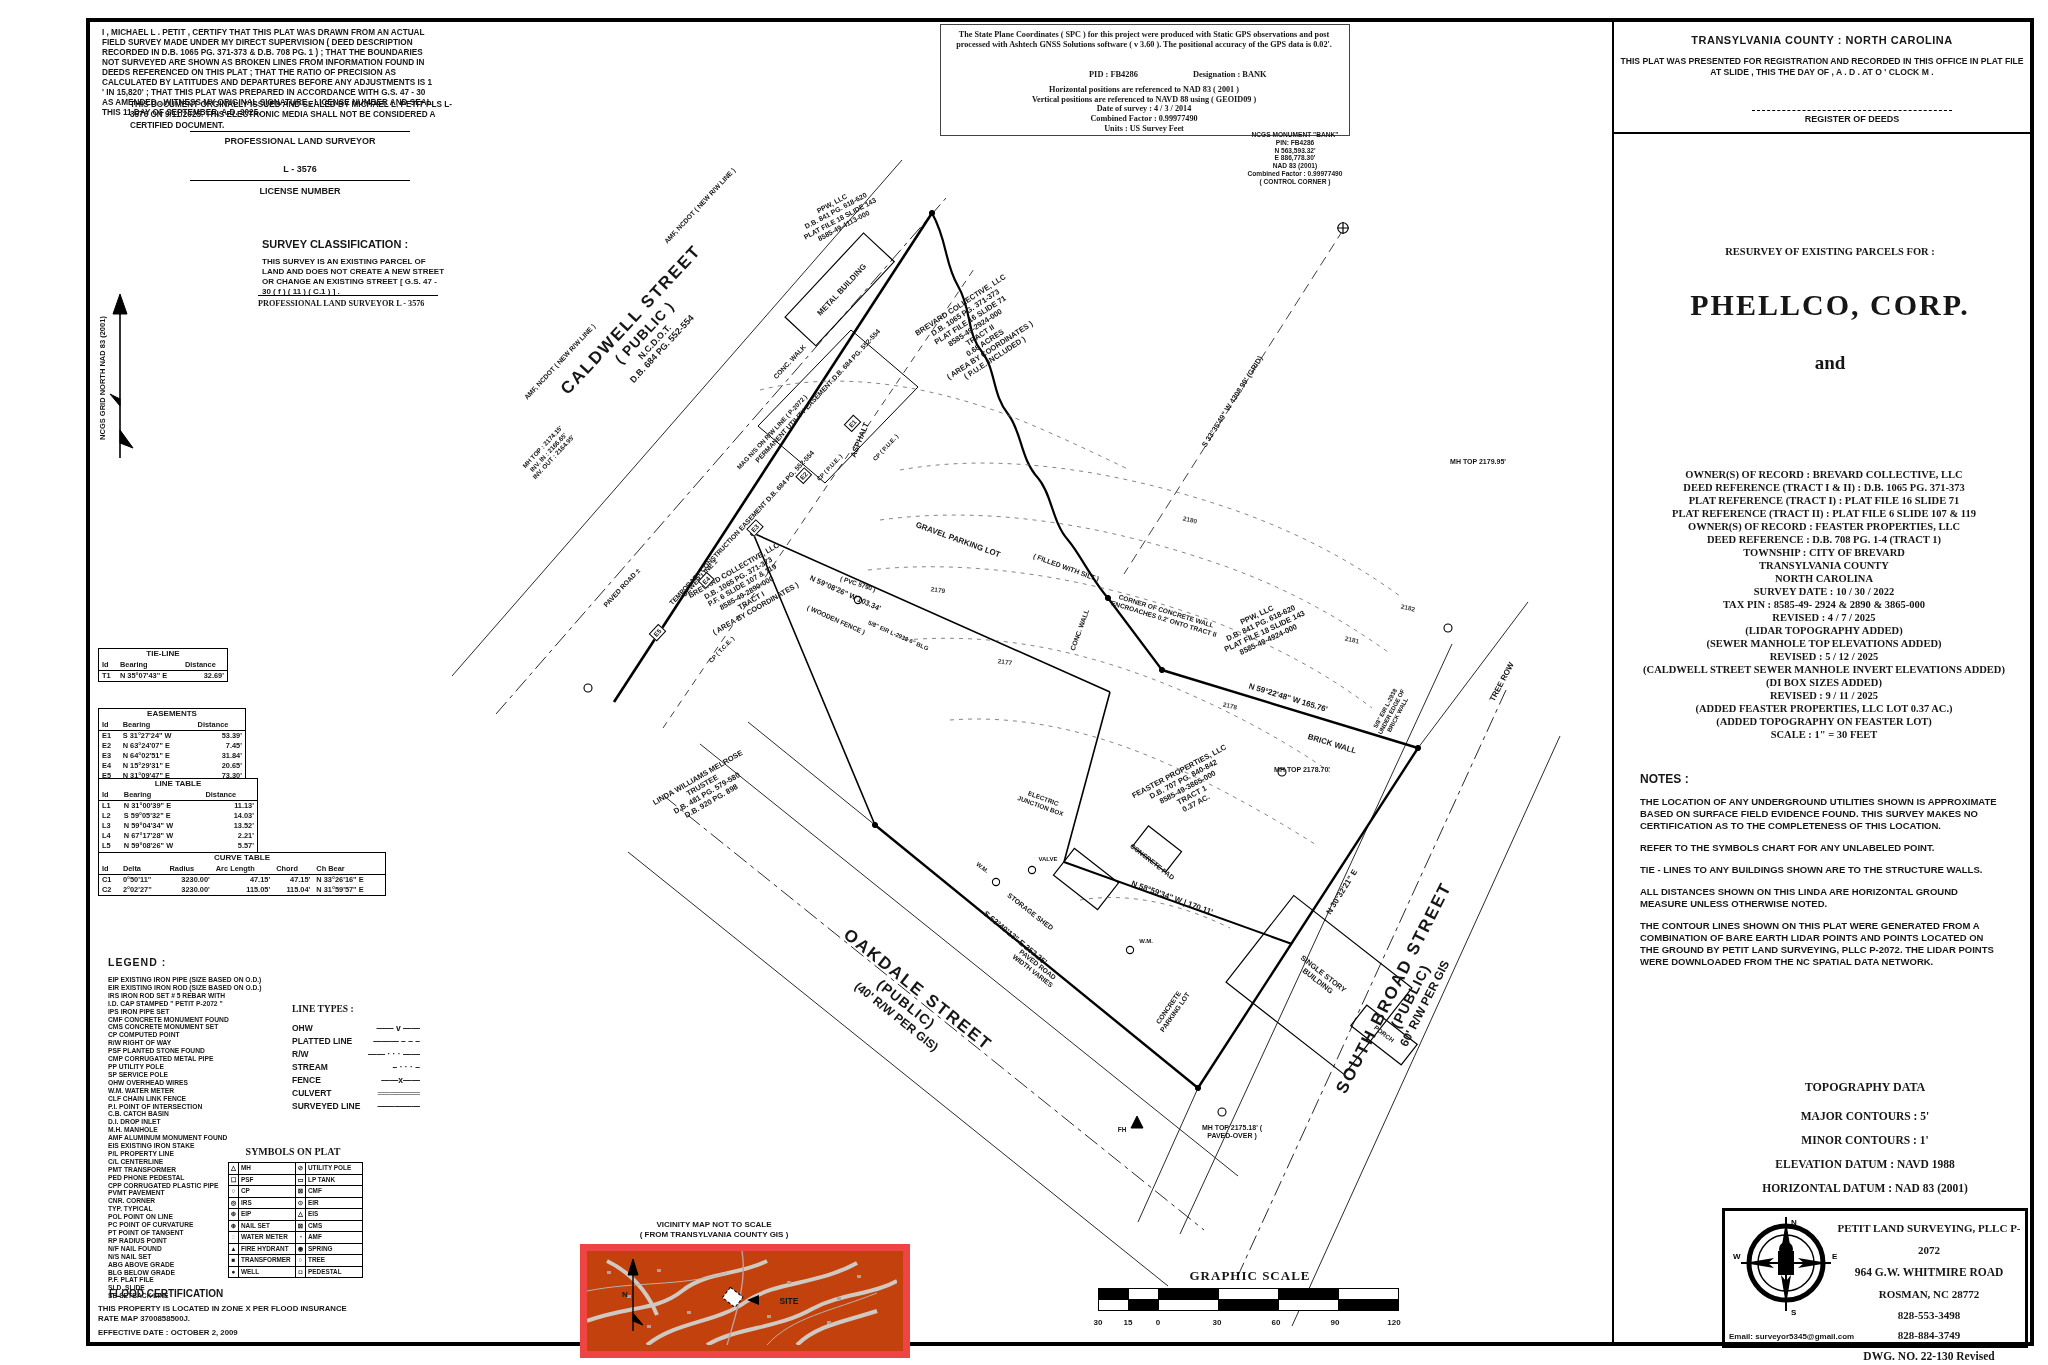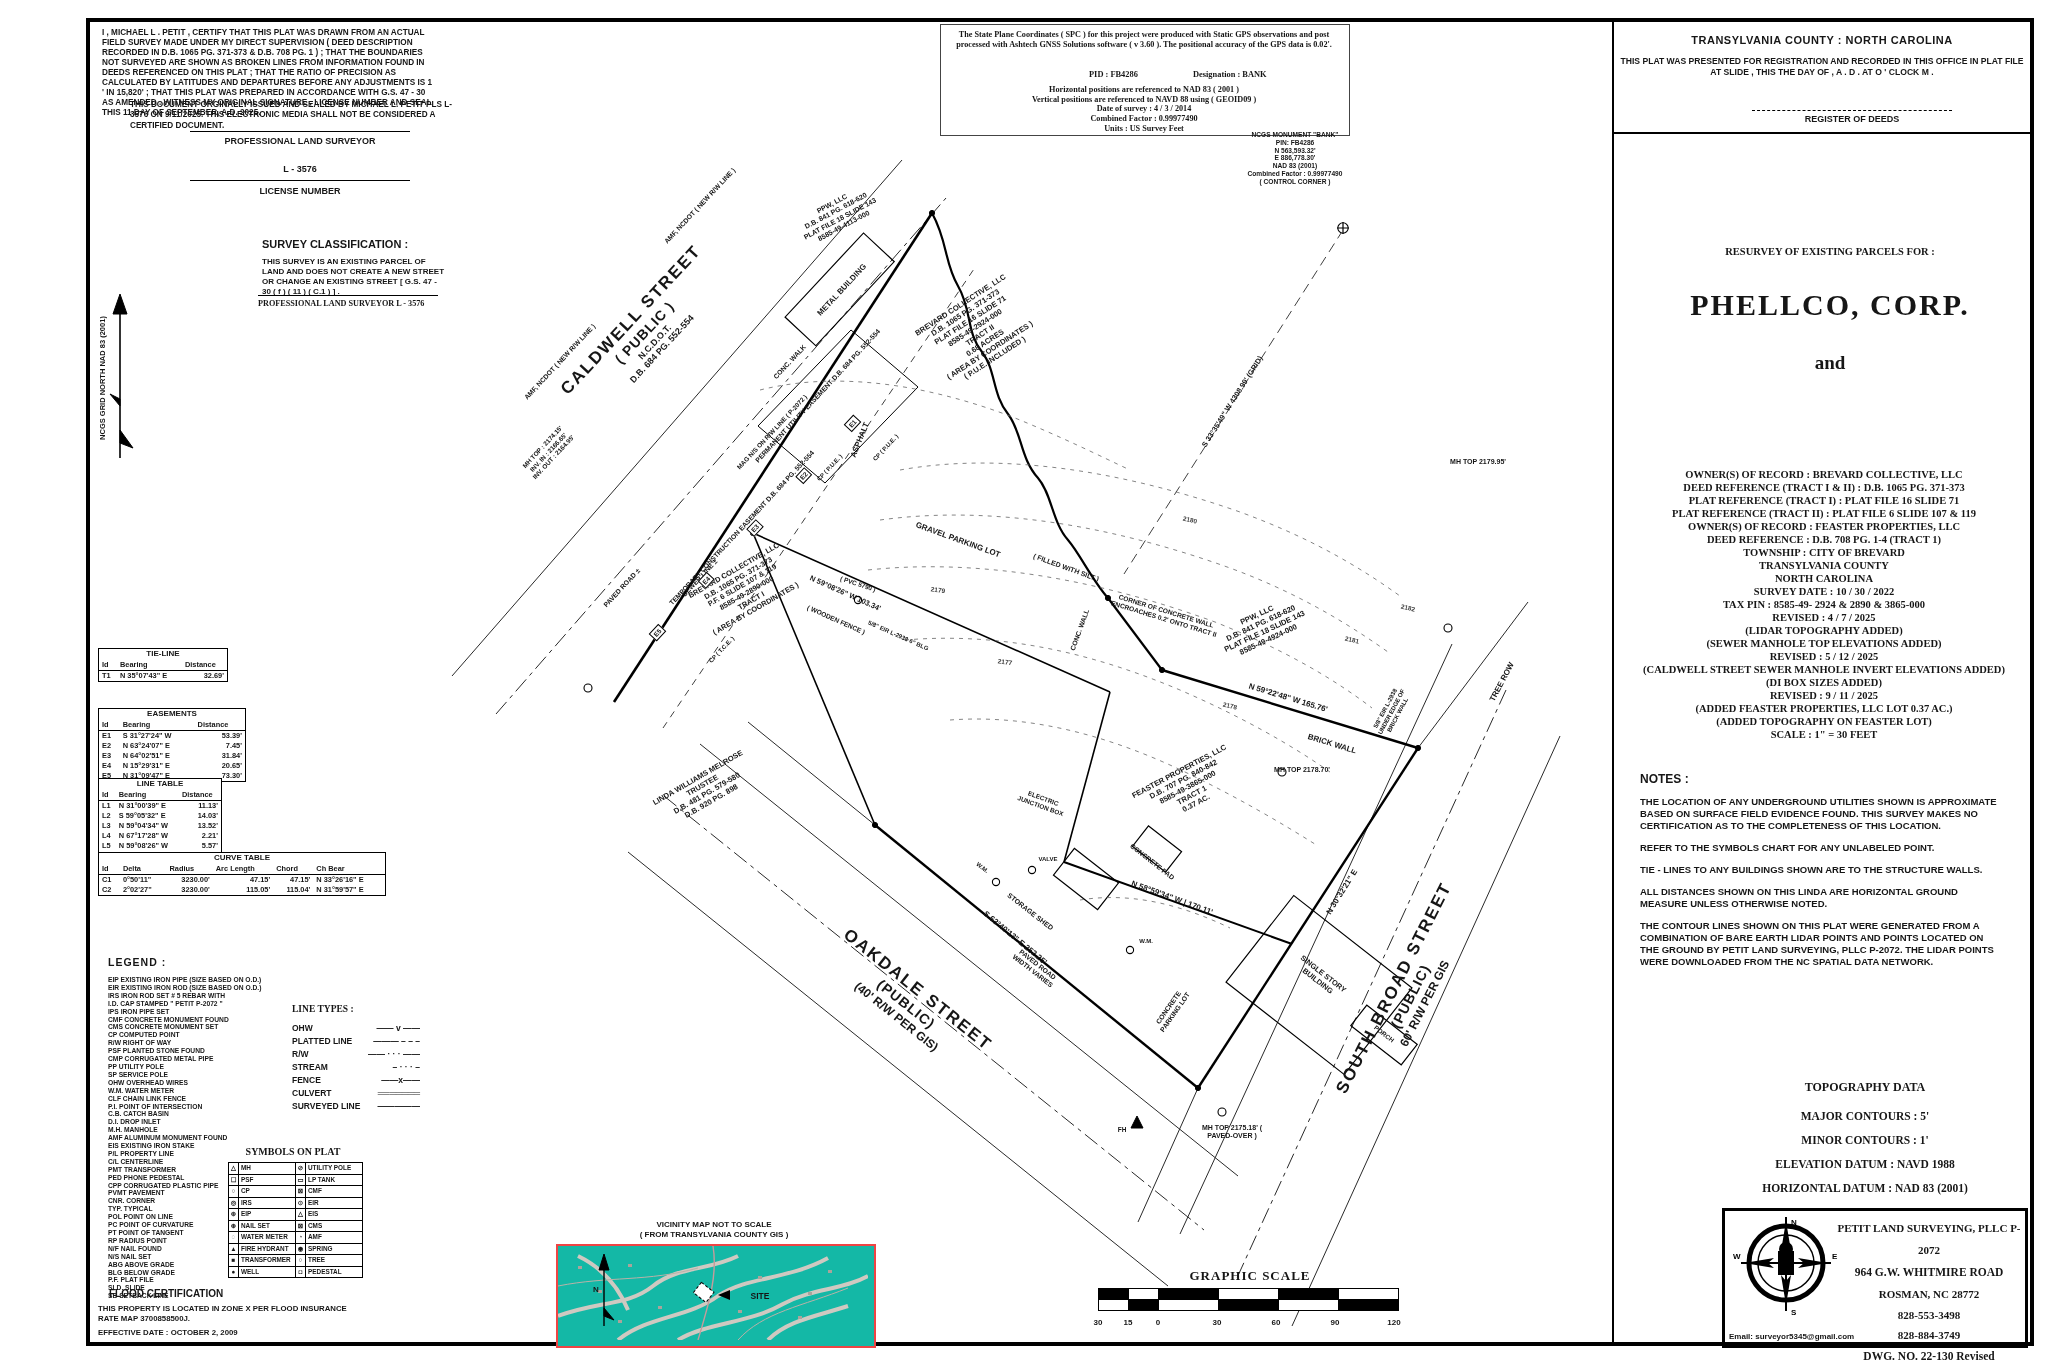--- a/index.html
+++ b/index.html
@@ -307,21 +307,21 @@
           <td class="num">20.65'</td>
       </tr>
         <tr>
         <td>E5</td>
           <td>N 31°09'47" E</td>
           <td class="num">73.30'</td>
       </tr>
       </tbody>
   </table>
 
-  <table class="stable abs" style="left:98px;top:778px;width:124px;">
+  <table class="stable abs" style="left:98px;top:778px;width:160px;">
     <thead>
       <tr class="ttl">
           <th colspan="3">LINE TABLE</th>
         </tr>
       <tr class="hdr">
         <th>Id</th>
         <th>Bearing</th>
         <th>Distance</th>
       </tr>
     </thead>
@@ -542,21 +542,21 @@
   </table>
 
   <div class="abs b" style="left:109px;top:1288px;font-size:10px;">FLOOD  CERTIFICATION</div>
   <div class="abs b" style="left:98px;top:1304px;width:270px;font-size:7.8px;line-height:1.25;">THIS PROPERTY IS LOCATED IN ZONE X PER FLOOD INSURANCE RATE MAP 3700858500J.</div>
   <div class="abs b" style="left:98px;top:1328px;font-size:7.8px;">EFFECTIVE  DATE : OCTOBER  2, 2009</div>
 
   <div class="abs b c" style="left:556px;top:1220px;width:316px;font-size:8px;line-height:1.25;">
     <div>VICINITY MAP NOT TO SCALE</div>
     <div>( FROM TRANSYLVANIA COUNTY GIS )</div>
   </div>
-  <div class="abs" style="left:556px;top:1244px;width:316px;height:100px;border:2px solid #ef4444;background:#14b8a6;overflow:hidden;">
+  <div class="abs" style="left:580px;top:1244px;width:316px;height:100px;border:7px solid #ef4444;background:#c2410c;overflow:hidden;">
     <svg width="310" height="94" viewBox="0 0 310 94">
       <g fill="none" stroke="#cfc9c1" stroke-width="4">
         <path d="M0,70 C40,55 70,60 95,40 C120,20 150,25 180,10"></path>
         <path d="M60,94 C90,70 130,72 160,50 C190,30 230,34 270,12"></path>
         <path d="M120,94 C150,76 190,78 225,58 C255,42 285,44 310,30"></path>
         <path d="M20,10 C45,22 60,40 70,64"></path>
         <path d="M210,94 C230,74 260,70 290,60"></path>
       </g>
       <g fill="none" stroke="#b9b2a8" stroke-width="1">
         <path d="M0,40 C50,30 90,36 140,22"></path>

